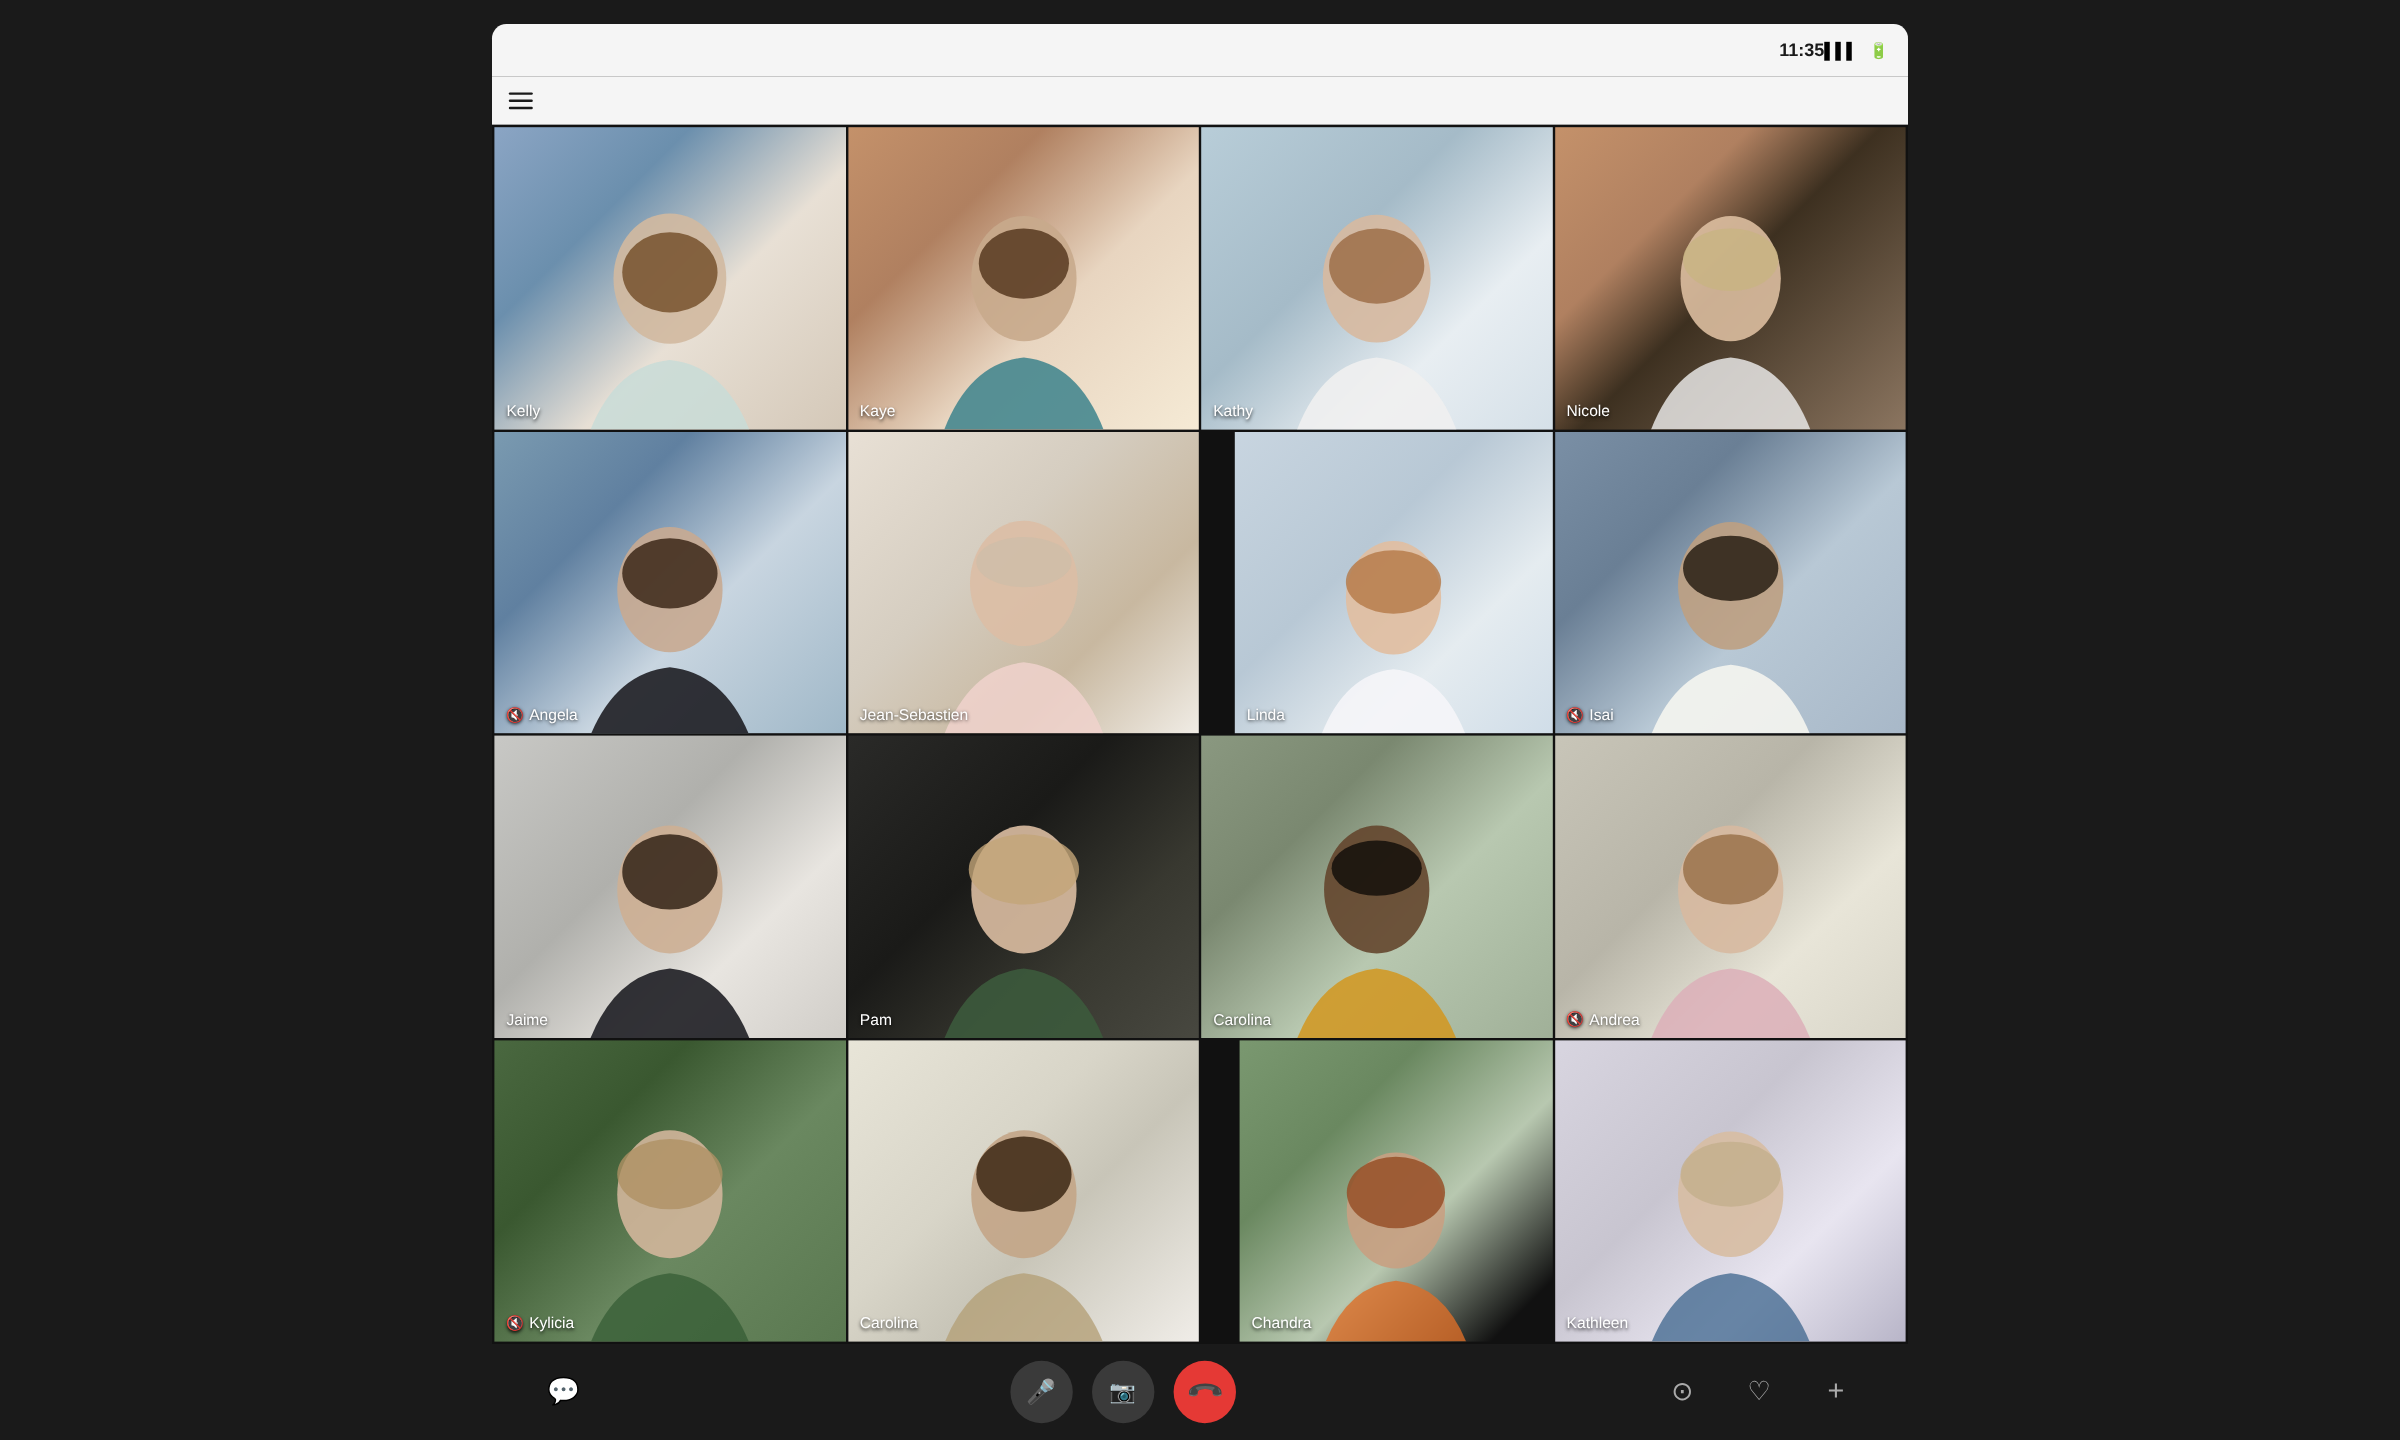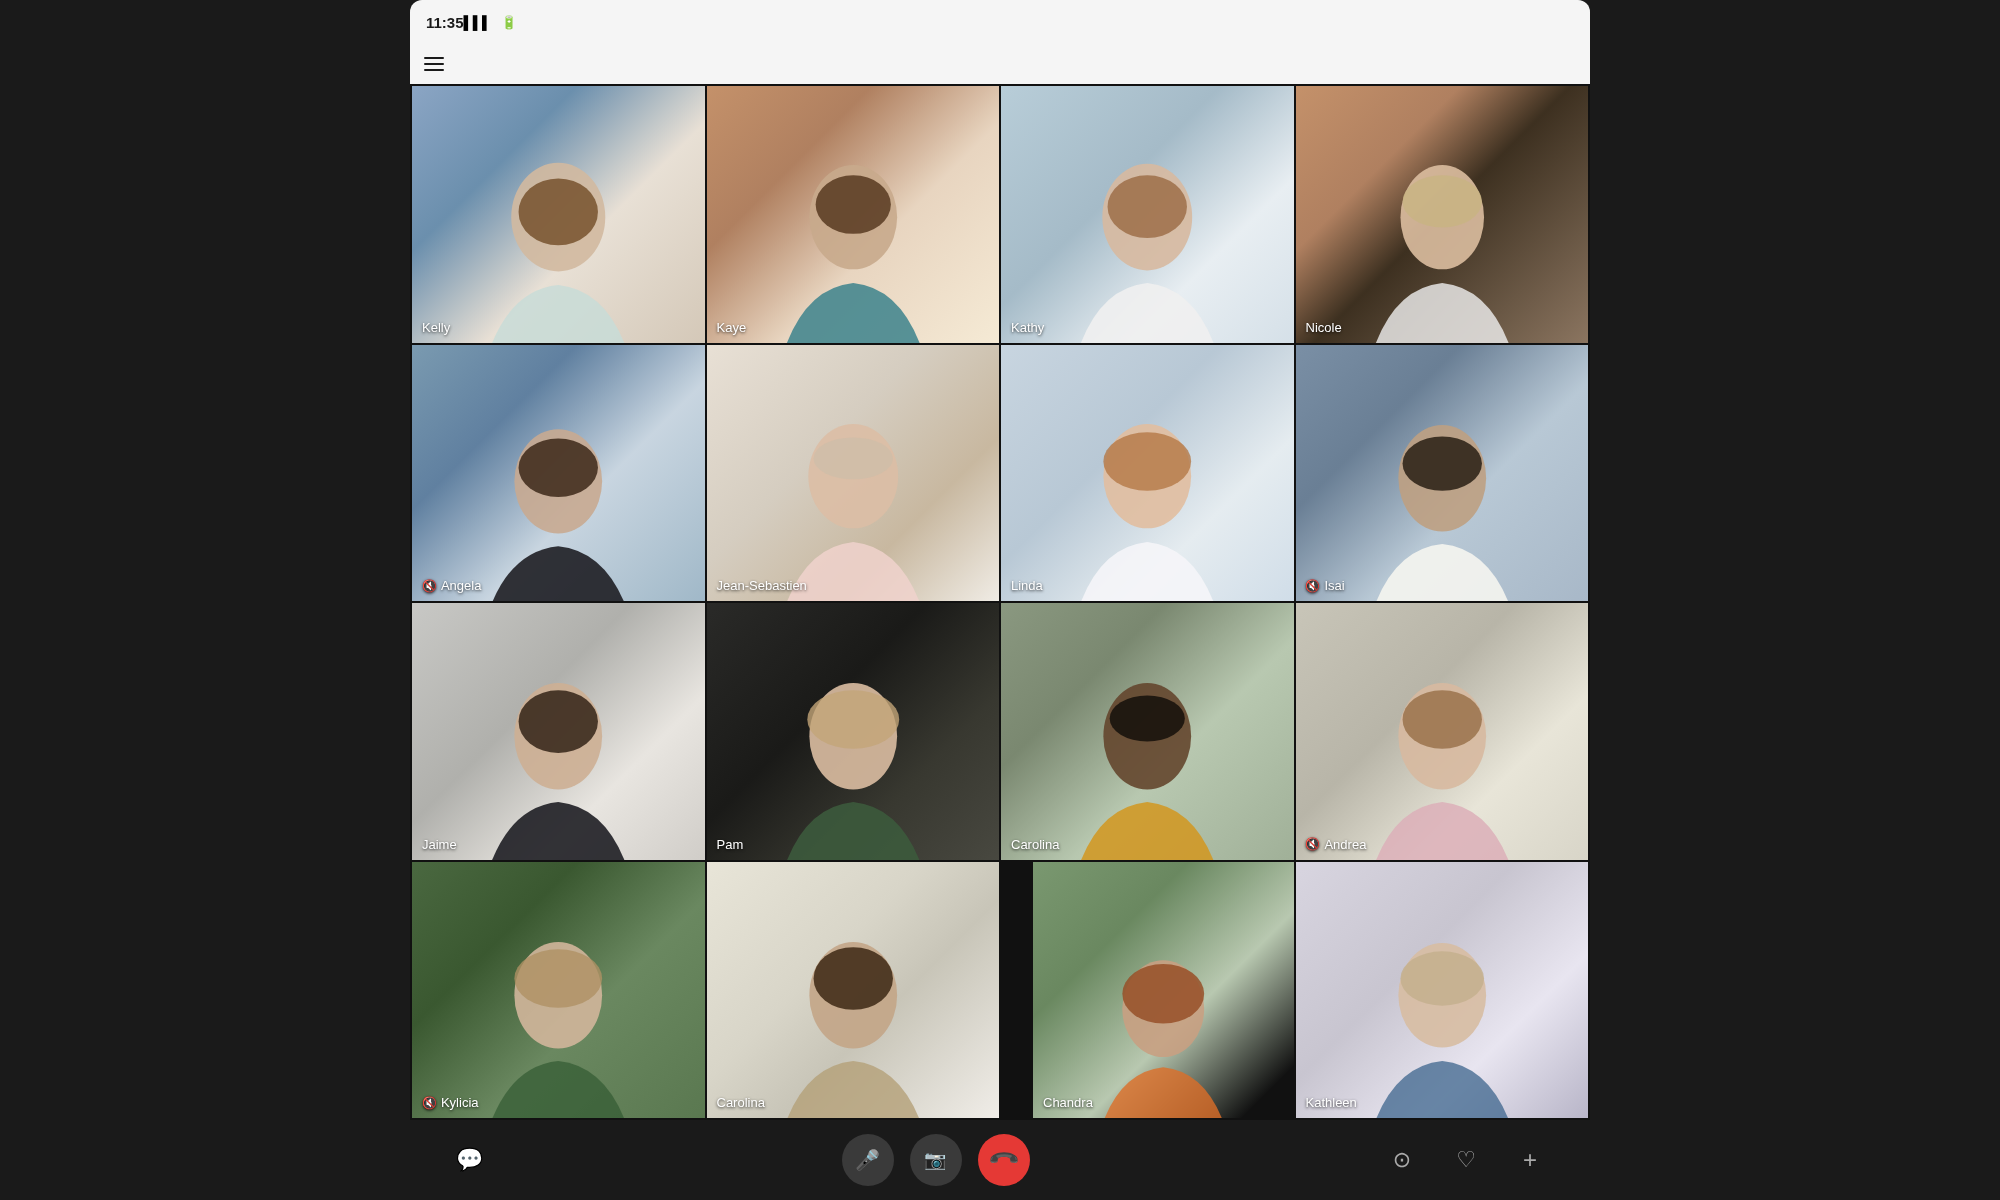--- a/index.html
+++ b/index.html
@@ -14,23 +14,24 @@
       flex-direction: column;
       align-items: center;
     }
 
     
     .status-bar {
       width: 1180px;
       height: 44px;
       background: #f5f5f5;
       border-radius: 12px 12px 0 0;
-      display: flex;
-      align-items: center;
-      justify-content: flex-start;
+      margin-top: 20px;
+      display: flex;
+      align-items: center;
+      justify-content: flex-end;
       padding: 16px 16px;
       flex-shrink: 0;
     }
 
     .status-time {
       font-size: 15px;
       font-weight: 600;
       color: #1a1a1a;
     }
 
@@ -84,21 +85,21 @@
       background: #2a2a2a;
     }
 
     
     .cell-kelly { background: linear-gradient(135deg, #8ba5c4 0%, #6b8fad 30%, #e8e0d5 60%, #d4c8b8 100%); padding-left: 34px; }
     .cell-kaye { background: linear-gradient(135deg, #c4916a 0%, #b08060 30%, #e8d5c0 60%, #f5ead5 100%); }
     .cell-kathy { background: linear-gradient(135deg, #b8cdd8 0%, #a5bbc8 40%, #e8eef2 70%, #d5e0e8 100%); }
     .cell-nicole { background: linear-gradient(135deg, #c4916a 0%, #b08060 30%, #3d3020 50%, #8b7560 100%); }
     .cell-angela { background: linear-gradient(135deg, #7a9ab0 0%, #6080a0 30%, #c8d5e0 60%, #a0b8c8 100%); }
     .cell-jean { background: linear-gradient(135deg, #e8e0d5 0%, #d5cdc0 40%, #c8b8a0 70%, #f0ece5 100%); }
-    .cell-linda { background: linear-gradient(135deg, #c8d5e0 0%, #b8c8d5 40%, #e5ecf0 70%, #d0dde8 100%); }
+    .cell-linda { background: linear-gradient(135deg, #c8d5e0 0%, #b8c8d5 40%, #e5ecf0 70%, #d0dde8 100%); margin-left: 28px; }
     .cell-isai { background: linear-gradient(135deg, #7a8fa5 0%, #6a7f95 30%, #b8c8d5 60%, #a8b8c8 100%); }
     .cell-jaime { background: linear-gradient(135deg, #c8c8c5 0%, #b0b0ac 40%, #e8e5e0 70%, #d0cdc8 100%); }
     .cell-pam { background: linear-gradient(135deg, #2a2a28 0%, #1a1a18 40%, #383830 70%, #484840 100%); }
     .cell-kimberly { background: linear-gradient(135deg, #8a9880 0%, #7a8870 30%, #b8c8b0 60%, #a0b098 100%); }
     .cell-andrea { background: linear-gradient(135deg, #c8c5b8 0%, #b8b5a8 40%, #e8e5d8 70%, #d8d5c8 100%); }
     .cell-kylicia { background: linear-gradient(135deg, #4a6840 0%, #3a5830 30%, #6a8860 60%, #5a7850 100%); }
     .cell-carolina { background: linear-gradient(135deg, #e8e5d8 0%, #d8d5c8 40%, #c8c5b8 60%, #f0ede8 100%); }
     .cell-chandra { background: linear-gradient(135deg, #7a9870 0%, #6a8860 30%, #b8c8b0 60%, #9ab0 90%); margin-left: 32px; }
     .cell-kathleen { background: linear-gradient(135deg, #d8d5e0 0%, #c8c5d0 40%, #e8e5f0 70%, #b8b5c8 100%); }
 

